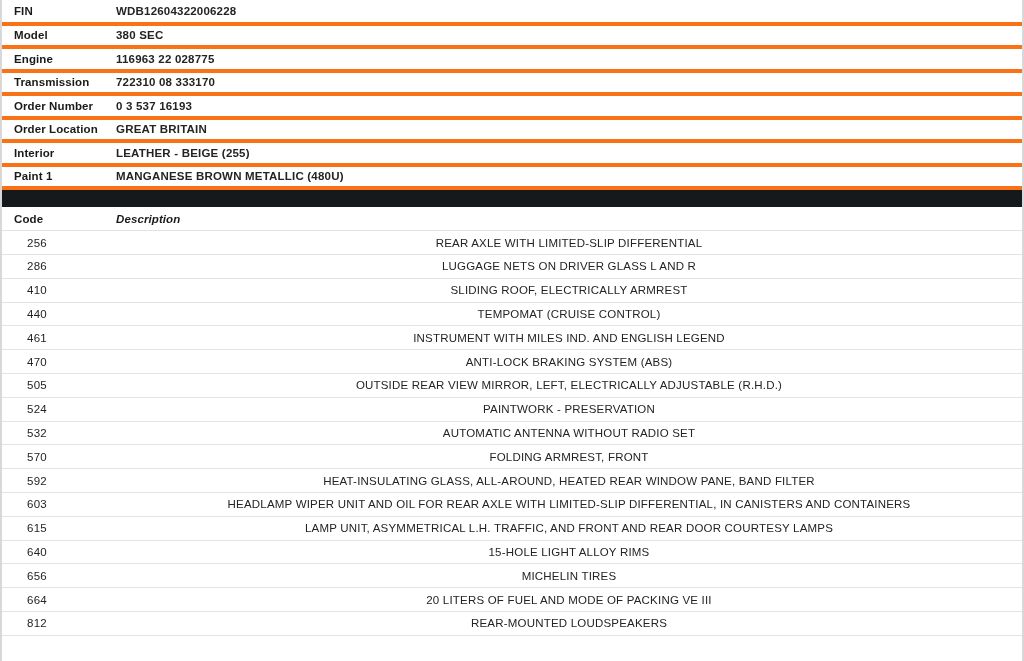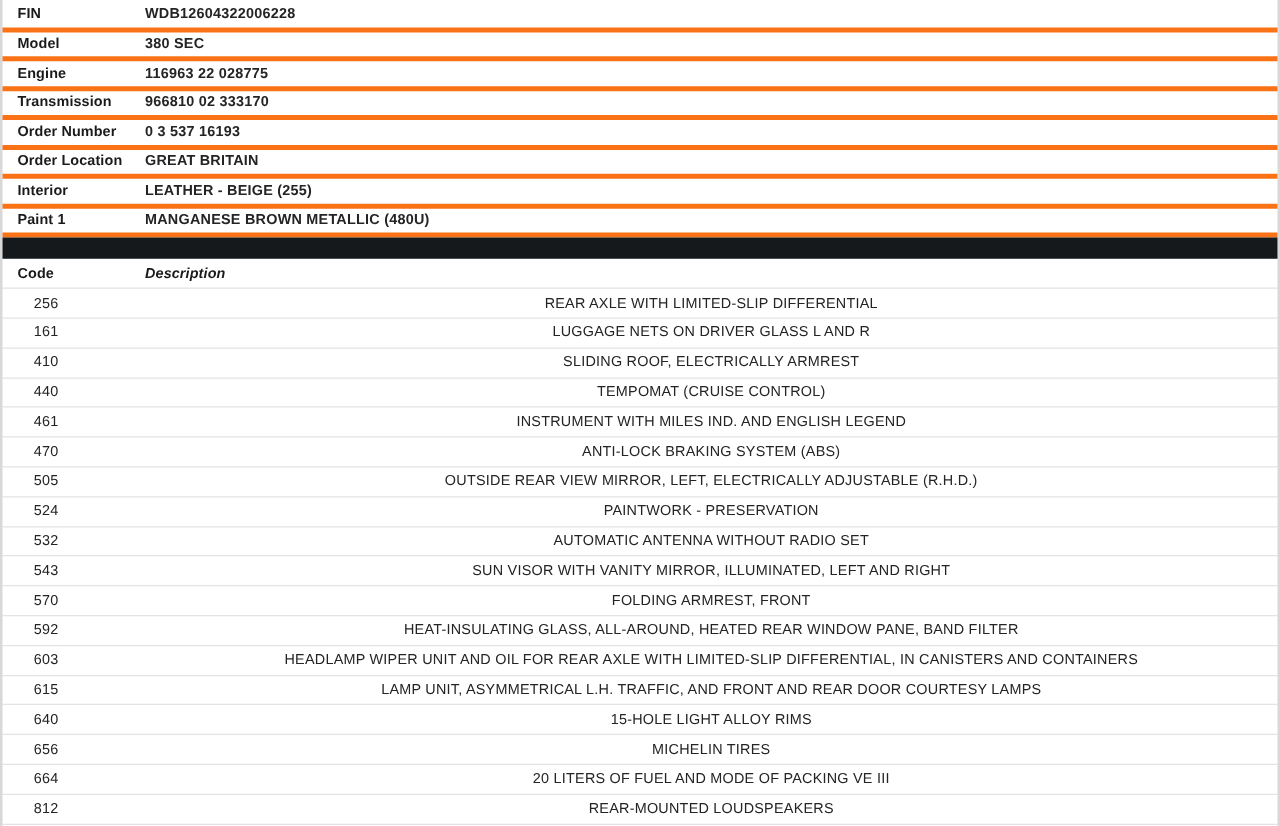--- a/index.html
+++ b/index.html
@@ -122,21 +122,21 @@
       <tr>
         <td class="info-label">Model</td>
         <td class="info-value">380 SEC</td>
       </tr>
       <tr>
         <td class="info-label">Engine</td>
         <td class="info-value">116963 22 028775</td>
       </tr>
       <tr>
         <td class="info-label">Transmission</td>
-        <td class="info-value">966810 02 333170</td>
+        <td class="info-value">722310 08 333170</td>
       </tr>
       <tr>
         <td class="info-label">Order Number</td>
         <td class="info-value">0 3 537 16193</td>
       </tr>
       <tr>
         <td class="info-label">Order Location</td>
         <td class="info-value">GREAT BRITAIN</td>
       </tr>
       <tr>
@@ -158,21 +158,21 @@
         <th class="col-code">Code</th>
         <th class="col-desc">Description</th>
       </tr>
     </thead>
     <tbody>
       <tr>
         <td class="col-code">256</td>
         <td class="col-desc">REAR AXLE WITH LIMITED-SLIP DIFFERENTIAL</td>
       </tr>
       <tr>
-        <td class="col-code">161</td>
+        <td class="col-code">286</td>
         <td class="col-desc">LUGGAGE NETS ON DRIVER GLASS L AND R</td>
       </tr>
       <tr>
         <td class="col-code">410</td>
         <td class="col-desc">SLIDING ROOF, ELECTRICALLY ARMREST</td>
       </tr>
       <tr>
         <td class="col-code">440</td>
         <td class="col-desc">TEMPOMAT (CRUISE CONTROL)</td>
       </tr>
@@ -190,24 +190,20 @@
       </tr>
       <tr>
         <td class="col-code">524</td>
         <td class="col-desc">PAINTWORK - PRESERVATION</td>
       </tr>
       <tr>
         <td class="col-code">532</td>
         <td class="col-desc">AUTOMATIC ANTENNA WITHOUT RADIO SET</td>
       </tr>
       <tr>
-        <td class="col-code">543</td>
-        <td class="col-desc">SUN VISOR WITH VANITY MIRROR, ILLUMINATED, LEFT AND RIGHT</td>
-      </tr>
-      <tr>
         <td class="col-code">570</td>
         <td class="col-desc">FOLDING ARMREST, FRONT</td>
       </tr>
       <tr>
         <td class="col-code">592</td>
         <td class="col-desc">HEAT-INSULATING GLASS, ALL-AROUND, HEATED REAR WINDOW PANE, BAND FILTER</td>
       </tr>
       <tr>
         <td class="col-code">603</td>
         <td class="col-desc">HEADLAMP WIPER UNIT AND OIL FOR REAR AXLE WITH LIMITED-SLIP DIFFERENTIAL, IN CANISTERS AND CONTAINERS</td>

